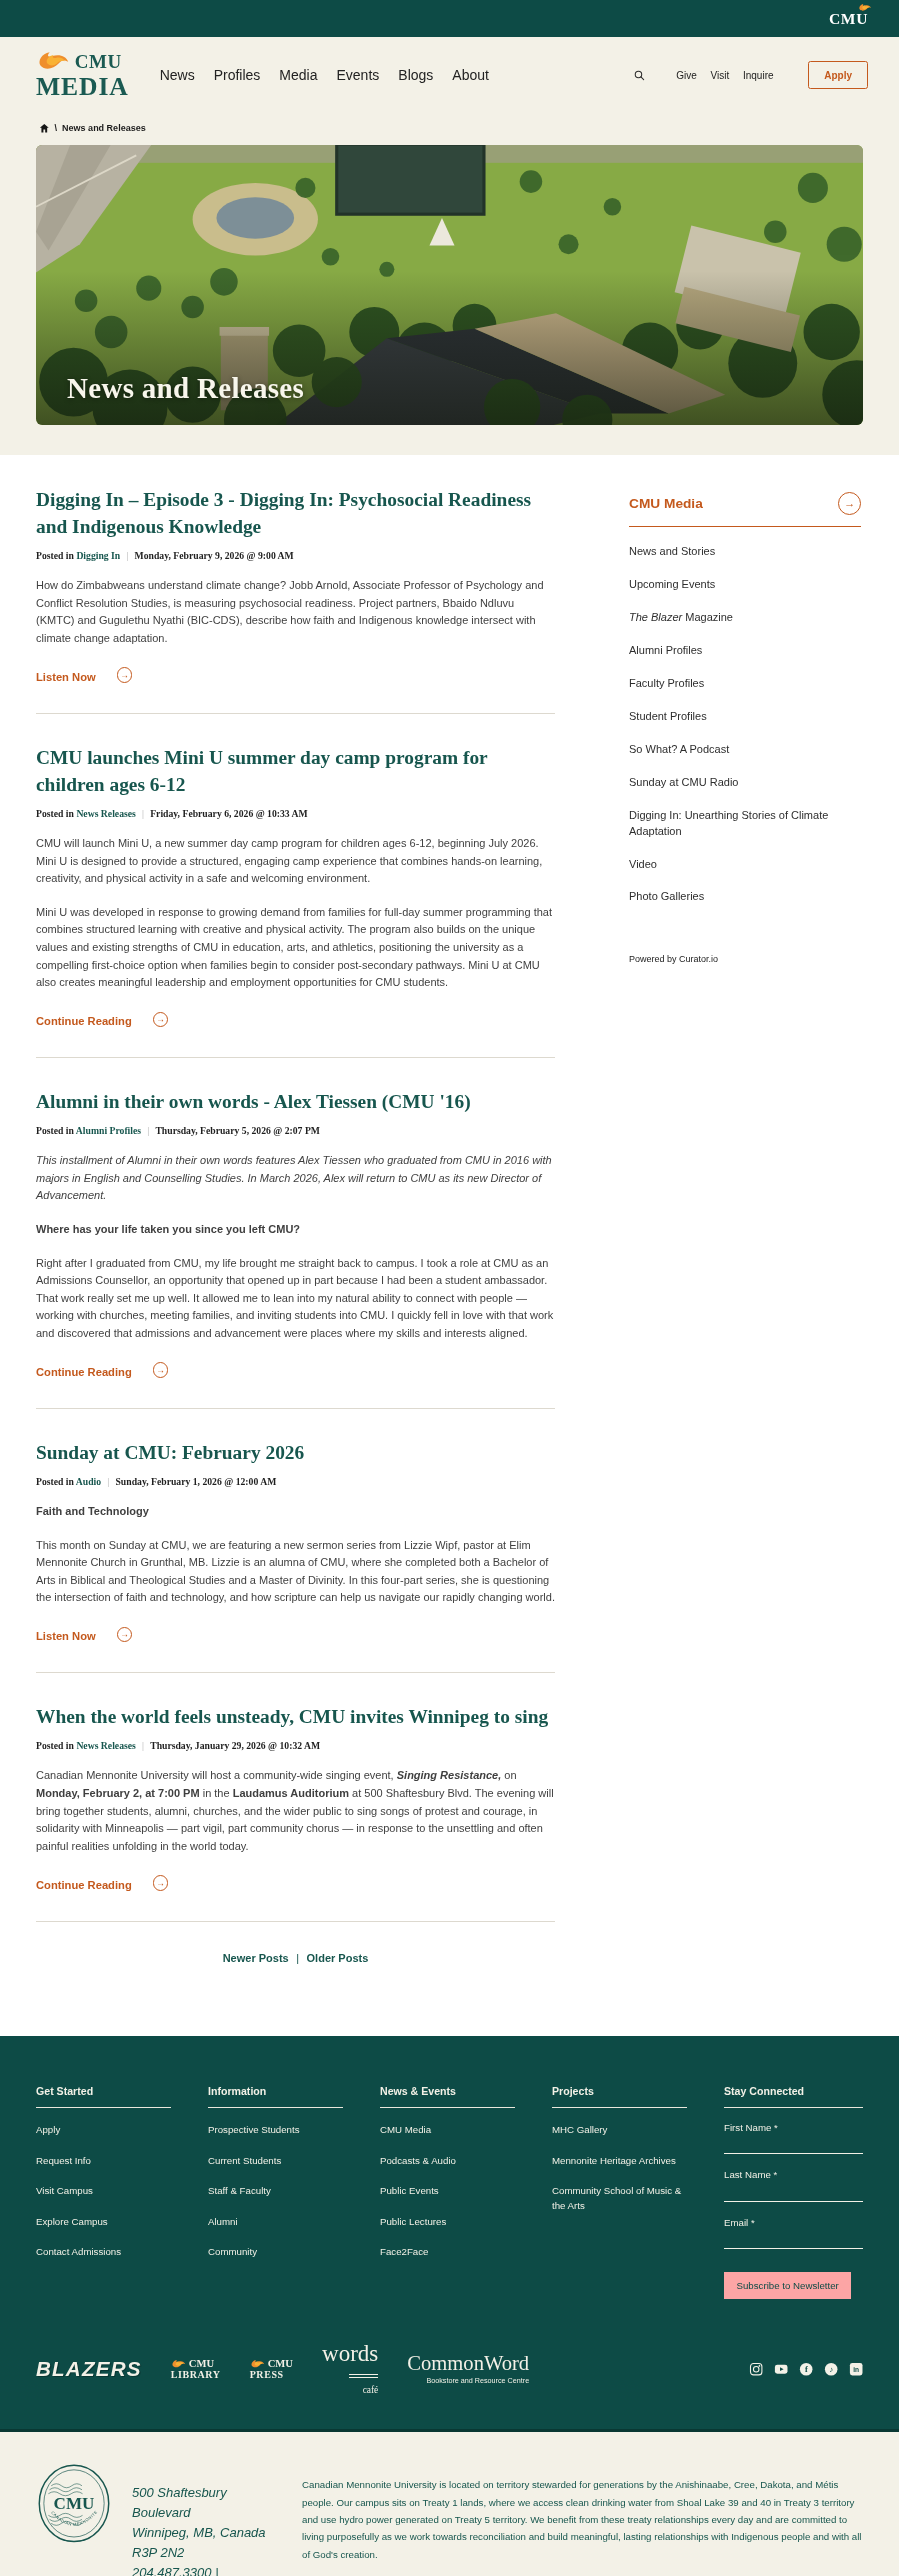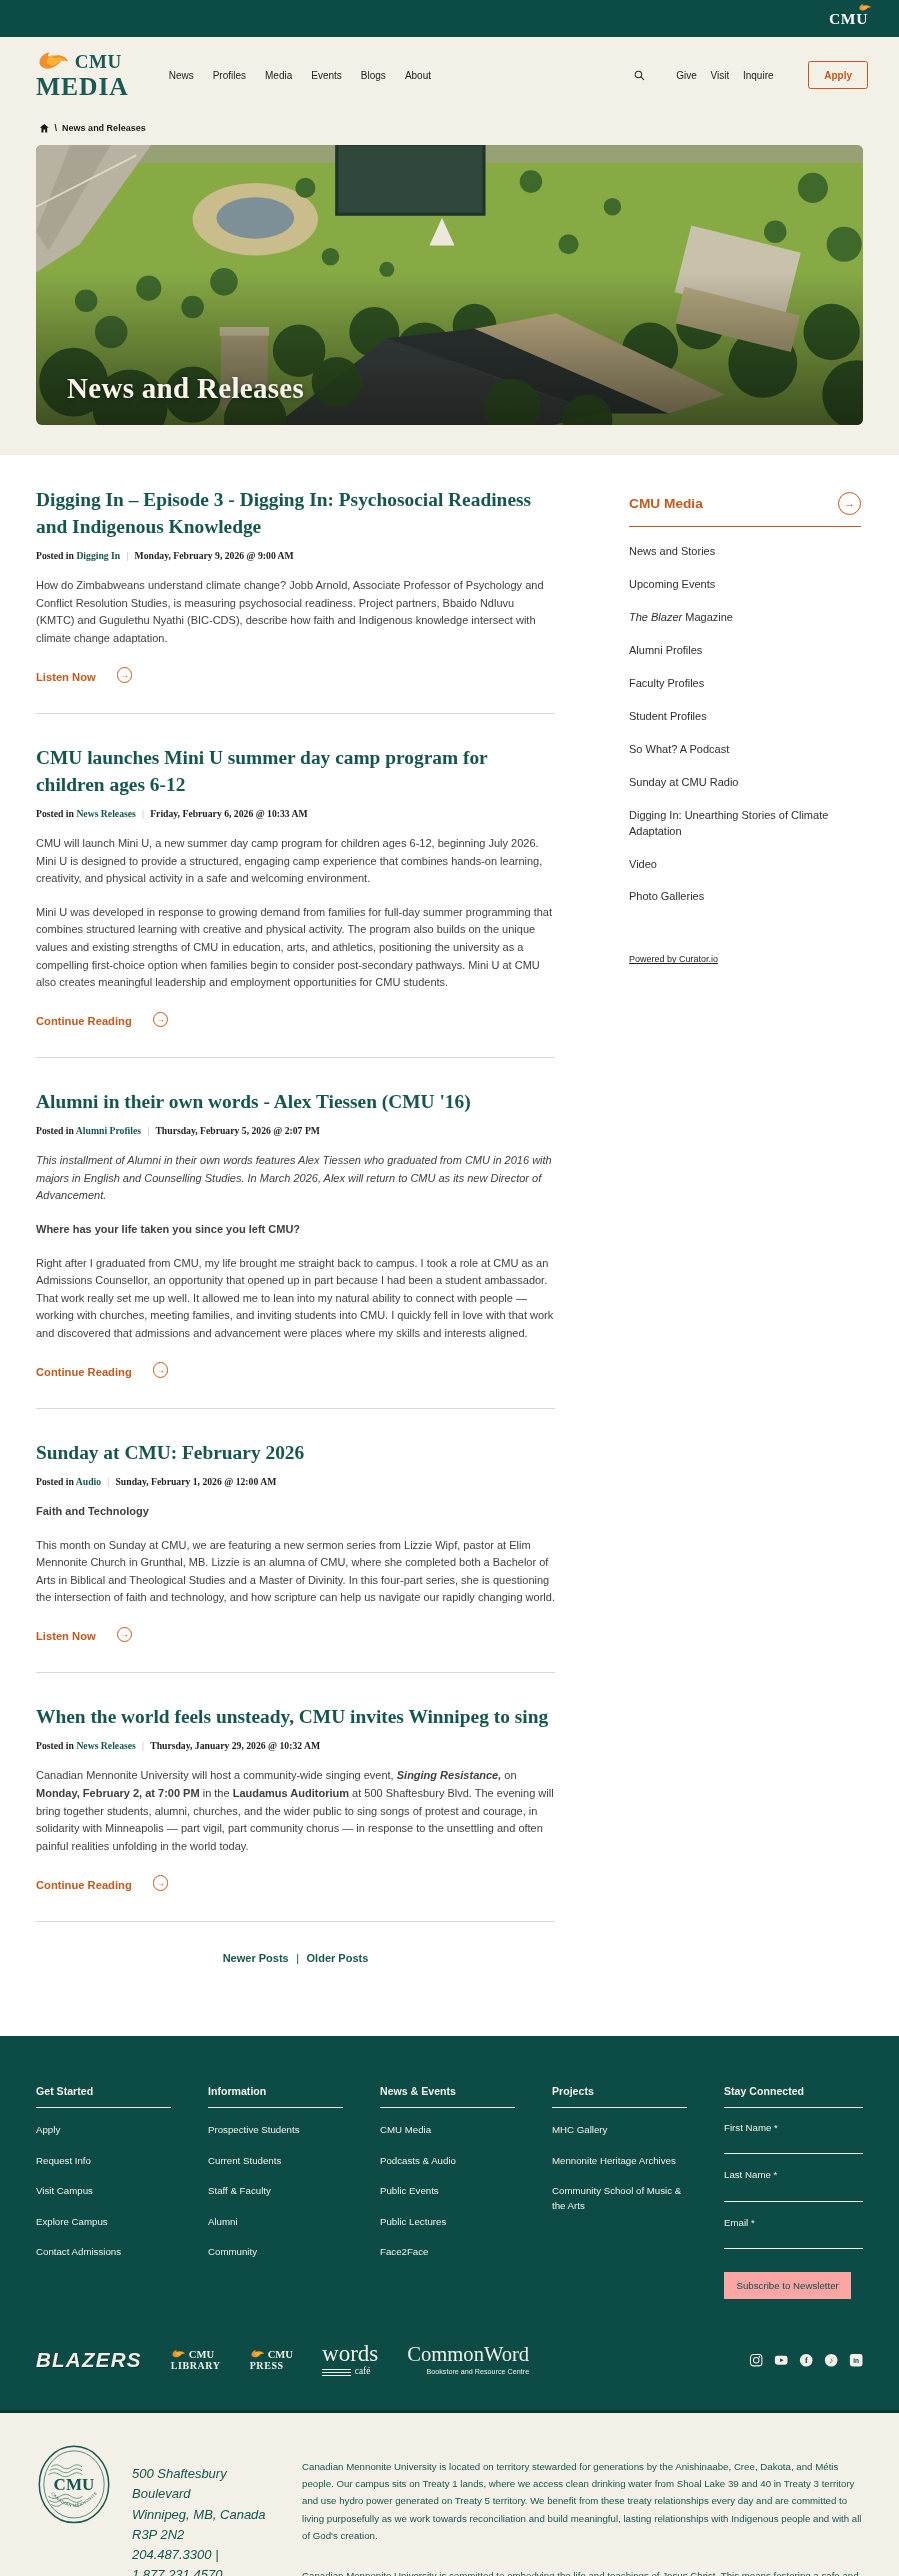--- a/index.html
+++ b/index.html
@@ -13,21 +13,21 @@
   .topbar { height: 37px; background: #0d4b46; display: flex; align-items: center; justify-content: flex-end; padding-right: 31px; }
   .topbar-logo { position: relative; color: #ffffff; font-family: "Liberation Serif", serif; font-weight: 700; font-size: 15.6px; letter-spacing: 0.6px; }
   .topbar-logo svg { position: absolute; top: -6.9px; right: -3.7px; width: 13.7px; height: 9.4px; }
 
   
   .header { background: #f3f1e7; height: 76px; display: flex; align-items: center; padding: 0 31px 0 36px; }
   .brand { display: grid; grid-template-columns: 35px auto; align-items: center; column-gap: 3.7px; }
   .brand-flame svg { width: 34px; height: 22.5px; display: block; }
   .brand-cmu { font-family: "Liberation Serif", serif; font-weight: 700; font-size: 19px; color: #1a5a52; letter-spacing: 0.6px; }
   .brand-media { grid-column: 1 / 3; font-family: "Liberation Serif", serif; font-weight: 700; font-size: 25.6px; color: #1a5a52; letter-spacing: 0.9px; line-height: 1; margin-top: 1.2px; }
-  .main-nav { display: flex; gap: 19px; margin-left: 40px; font-size: 10px; color: #222222; }
+  .main-nav { display: flex; gap: 19px; margin-left: 31px; font-size: 14px; color: #222222; }
   .header-right { margin-left: auto; display: flex; align-items: center; gap: 31px; font-size: 10px; color: #222222; }
   .search-btn svg { width: 12.5px; height: 12.5px; display: block; }
   .apply-btn { color: #c4591d; border: 0.9px solid #c4591d; border-radius: 2.5px; padding: 7.5px 15px; font-size: 10px; font-weight: 600; margin-left: 3.7px; }
 
   
   .breadcrumb { background: #f3f1e7; display: flex; align-items: center; gap: 5px; padding: 10px 0 6.2px 39px; font-size: 9px; font-weight: 600; color: #1c1c1c; }
   .breadcrumb svg { width: 10.6px; height: 10.6px; display: block; }
 
   
   .hero-wrap { background: #f3f1e7; padding: 5px 36px 30px; }
@@ -48,40 +48,40 @@
   .divider { border: none; border-top: 0.6px solid #ddd9cf; margin: 30px 0; }
   .pagination { text-align: center; margin: 7.5px 0 47px; font-size: 11px; font-weight: 700; color: #17564e; }
   .pag-sep { color: #17564e; font-weight: 400; margin: 0 7.5px; }
 
   
   .sidebar { width: 232px; flex: none; padding-top: 6.2px; }
   .sidebar-head { display: flex; align-items: center; justify-content: space-between; color: #c4591d; font-size: 13.7px; font-weight: 700; border-bottom: 0.9px solid #c4591d; padding-bottom: 11.2px; cursor: pointer; }
   .sidebar-head .arrow-circle { width: 23px; height: 23px; font-size: 11.2px; border-width: 1px; }
   .sidebar ul { list-style: none; margin-top: 5px; }
   .side-item { font-size: 11px; color: #2e2e2e; line-height: 1.45; margin: 17px 0; cursor: pointer; }
-  .powered { display: inline-block; margin-top: 32px; font-size: 9px; color: #222222; text-decoration: underline; }
+  .powered { display: inline-block; margin-top: 32px; font-size: 9px; color: #222222; }
 
   
   .footer { background: #0d4b46; color: #f3f1e7; padding: 49px 36px 34px; border-bottom: 3.7px solid #093833; }
   .footer-cols { display: grid; grid-template-columns: 135px 135px 135px 135px 1fr; column-gap: 37px; }
   .fcol-h { font-size: 10.6px; font-weight: 700; }
   .fcol-rule { height: 0.6px; background: #e9e7dc; margin: 10px 0 10px; }
   .flink { display: block; font-size: 9.7px; margin: 16px 0; color: #f3f1e7; line-height: 1.5; }
   .nl-field { margin-bottom: 3.7px; }
   .nl-label { display: block; font-size: 9.7px; margin: 15px 0 1.2px; }
   .nl-input { width: 100%; background: transparent; border: none; border-bottom: 1.2px solid #f3f1e7; height: 20px; color: #ffffff; font-size: 10px; outline: none; }
   .subscribe-btn { margin-top: 19px; background: #fca5a5; color: #0d4b46; border: none; padding: 8px 12.5px; font-size: 9.7px; font-family: "Liberation Sans", sans-serif; cursor: pointer; }
   .footer-bottom { margin-top: 45px; display: flex; align-items: center; gap: 30px; }
   .flogo { color: #f3f1e7; display: block; }
   .logo-blazers { font-style: italic; font-weight: 800; font-size: 20.6px; letter-spacing: 1.2px; transform: skewX(-7deg); text-shadow: 1.2px 1.2px 0 rgba(0,0,0,0.25); }
   .cs-top { display: flex; align-items: center; gap: 3.1px; font-family: "Liberation Serif", serif; font-weight: 700; font-size: 10.6px; }
   .cs-top svg { width: 15px; height: 10px; }
   .cs-bottom { font-family: "Liberation Serif", serif; font-weight: 700; font-size: 10px; letter-spacing: 0.6px; }
   .folio-main { font-family: "Liberation Serif", serif; font-size: 23px; line-height: 0.9; }
-  .folio-sub { display: flex; align-items: flex-end; gap: 3.7px; margin-top: 2px; }
+  .folio-sub { display: flex; align-items: flex-end; gap: 3.7px; margin-top: 10px; flex-direction: column; }
   .folio-lines { width: 29px; height: 6.9px; background: repeating-linear-gradient(to bottom, #f3f1e7 0 0.9px, transparent 0.9px 2.8px); }
   .folio-cafe { font-family: "Liberation Serif", serif; font-size: 9.4px; }
   .cw-main { font-family: "Liberation Serif", serif; font-size: 20.6px; line-height: 1; }
   .cw-sub { display: block; text-align: right; font-size: 7.2px; margin-top: 2.5px; }
   .social { margin-left: auto; display: flex; align-items: center; gap: 10.6px; }
   .soc svg { width: 14.4px; height: 14.4px; display: block; }
 
   
   .bottom { background: #f3f1e7; color: #17564e; padding: 31px 37px 17.5px; }
   .bottom-row { display: flex; gap: 21px; align-items: flex-start; }

